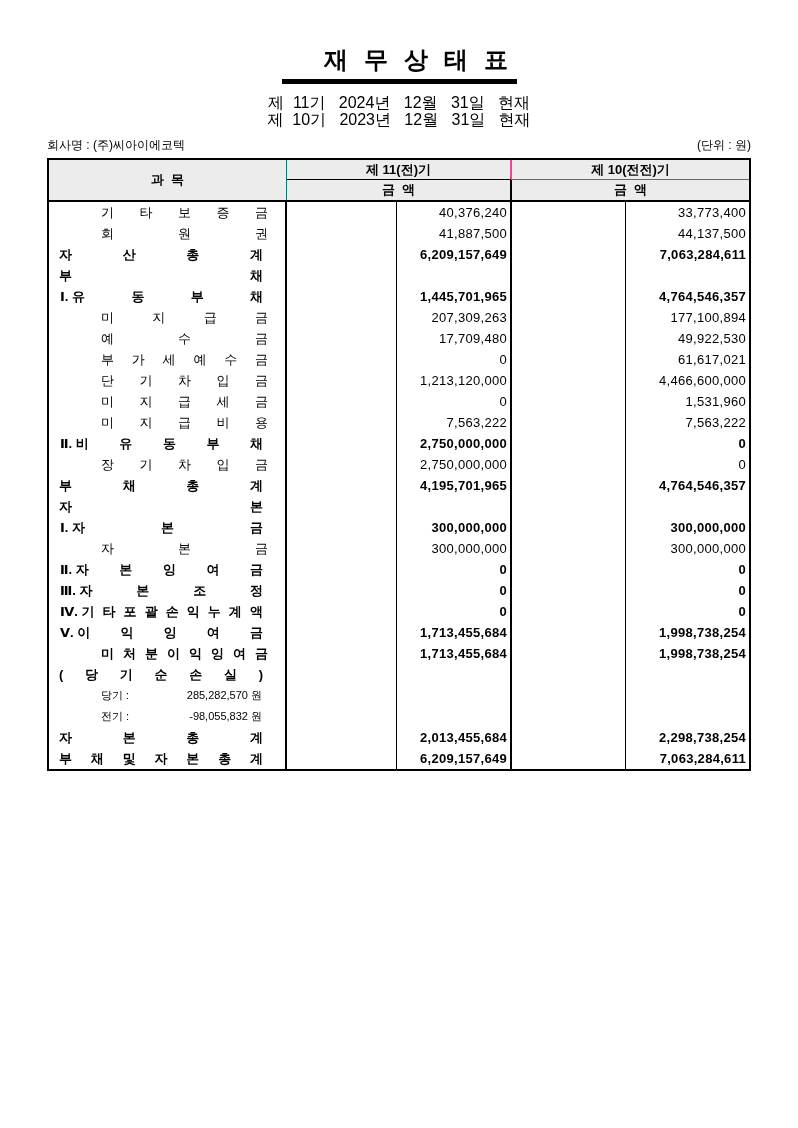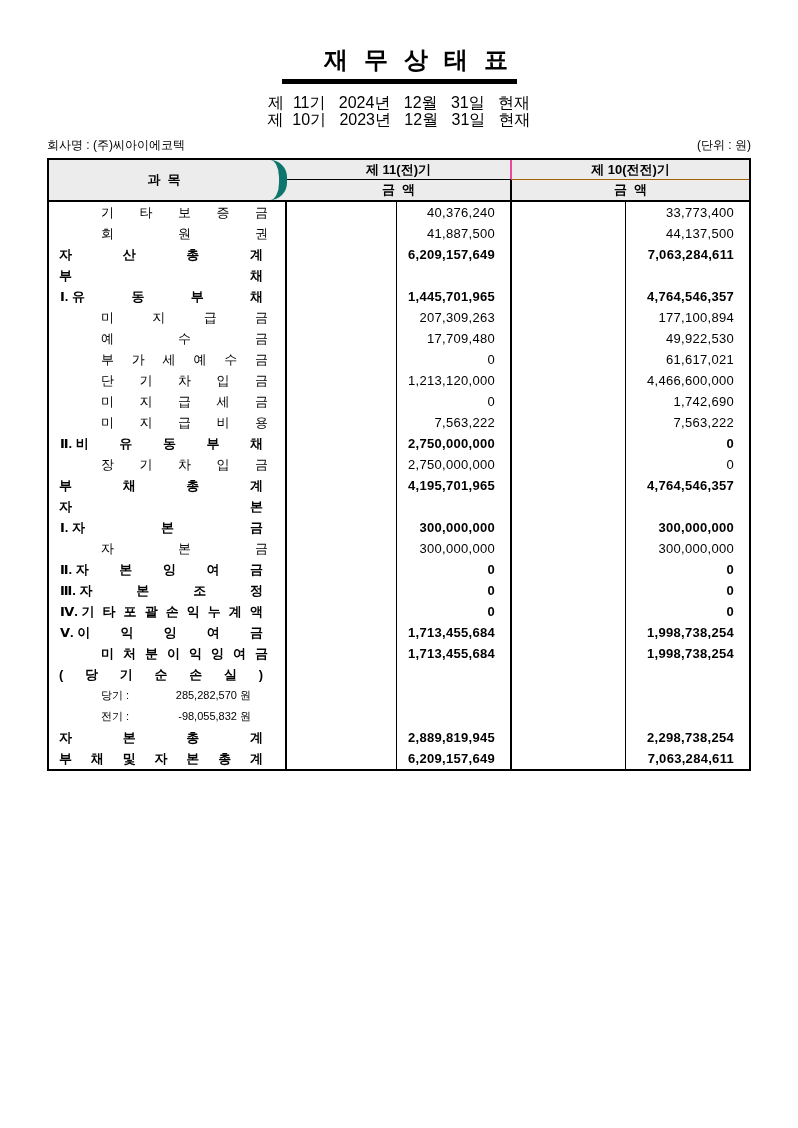--- a/index.html
+++ b/index.html
@@ -54,21 +54,21 @@
   .thead {
     display: grid;
     grid-template-columns: 238px 225px 237px;
     grid-auto-rows: 20px;
     background: #ececec;
     border-bottom: 2px solid #000;
     font-size: 13px;
     font-weight: bold;
   }
   .th { display: flex; align-items: center; justify-content: center; white-space: pre; }
-  .account-h { grid-column: 1; grid-row: 1 / 3; border-right: 8px solid #0f766e; border-radius: 17px; }
+  .account-h { grid-column: 1; grid-row: 1 / 3; border-right: 1px solid #0f766e; }
   .p1 { grid-column: 2; grid-row: 1; border-right: 2px solid #ec4899; border-bottom: 1px solid #000; }
   .p2 { grid-column: 3; grid-row: 1; border-bottom: 1px solid #a16207; }
   .a1 { grid-column: 2; grid-row: 2; border-right: 2px solid #000; }
   .a2 { grid-column: 3; grid-row: 2; }
 
   .tbody { font-size: 13px; }
   .trow {
     display: grid;
     grid-template-columns: 238px 110px 115px 114px 123px;
     height: 21px;
@@ -77,26 +77,26 @@
   .trow.bold { font-weight: bold; }
   .c { height: 100%; display: flex; align-items: center; }
   .c.name  { border-right: 2px solid #000; }
   .c.s1a   { border-right: 1px solid #000; }
   .c.s1b   { border-right: 2px solid #000; }
   .c.s2a   { border-right: 1px solid #000; }
   .name { justify-content: space-between; }
   .name.item    { padding-left: 52px; padding-right: 17px; }
   .name.section { padding-left: 10px; padding-right: 22px; }
   .name.roman   { padding-left: 11px; padding-right: 22px; }
-  .name.note    { padding-left: 52px; padding-right: 34px; font-size: 11px; font-weight: normal; }
+  .name.note    { padding-left: 52px; padding-right: 23px; font-size: 11px; font-weight: normal; }
   .name .ch { white-space: pre; }
   .nlabel { white-space: pre; }
   .num {
     justify-content: flex-end;
-    padding-right: 15px;
+    padding-right: 3px;
     letter-spacing: 0.3px;
     white-space: pre;
   }
 </style>
 </head>
 <body>
 
 <div class="page">
   <div class="title">재무상태표</div>
   <div class="title-underline"></div>
@@ -229,21 +229,21 @@
           <div class="c name item">
             <span class="ch">미</span>
             <span class="ch">지</span>
             <span class="ch">급</span>
             <span class="ch">세</span>
             <span class="ch">금</span>
           </div>
           <div class="c s1a"></div>
           <div class="c s1b num">0</div>
           <div class="c s2a"></div>
-          <div class="c s2b num">1,742,690</div>
+          <div class="c s2b num">1,531,960</div>
         </div>
         <div class="trow">
           <div class="c name item">
             <span class="ch">미</span>
             <span class="ch">지</span>
             <span class="ch">급</span>
             <span class="ch">비</span>
             <span class="ch">용</span>
           </div>
           <div class="c s1a"></div>
@@ -428,21 +428,21 @@
           <div class="c s2b num"></div>
         </div>
         <div class="trow bold">
           <div class="c name section">
             <span class="ch">자</span>
             <span class="ch">본</span>
             <span class="ch">총</span>
             <span class="ch">계</span>
           </div>
           <div class="c s1a"></div>
-          <div class="c s1b num">2,889,819,945</div>
+          <div class="c s1b num">2,013,455,684</div>
           <div class="c s2a"></div>
           <div class="c s2b num">2,298,738,254</div>
         </div>
         <div class="trow bold">
           <div class="c name section">
             <span class="ch">부</span>
             <span class="ch">채</span>
             <span class="ch">및</span>
             <span class="ch">자</span>
             <span class="ch">본</span>

